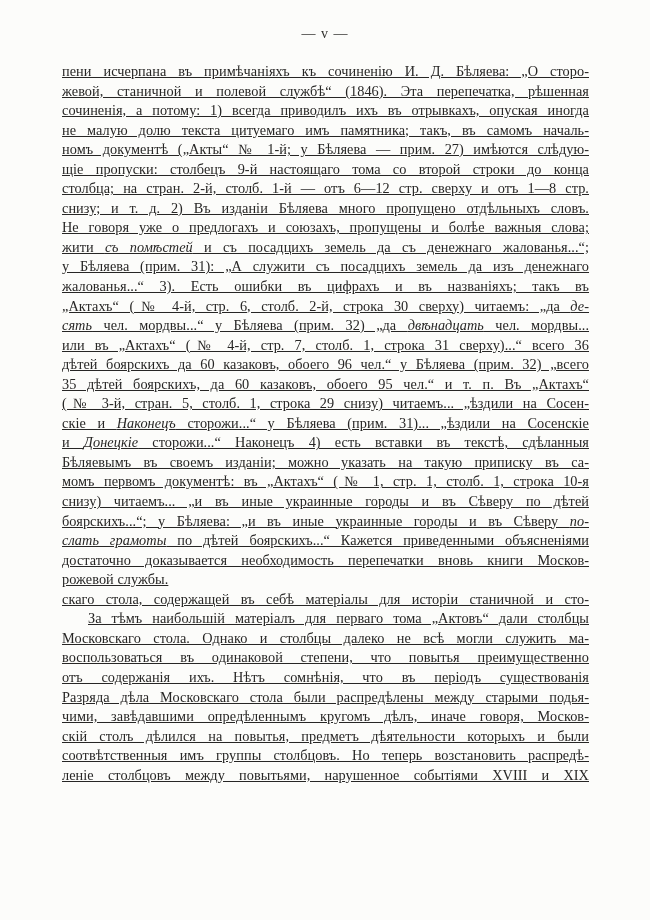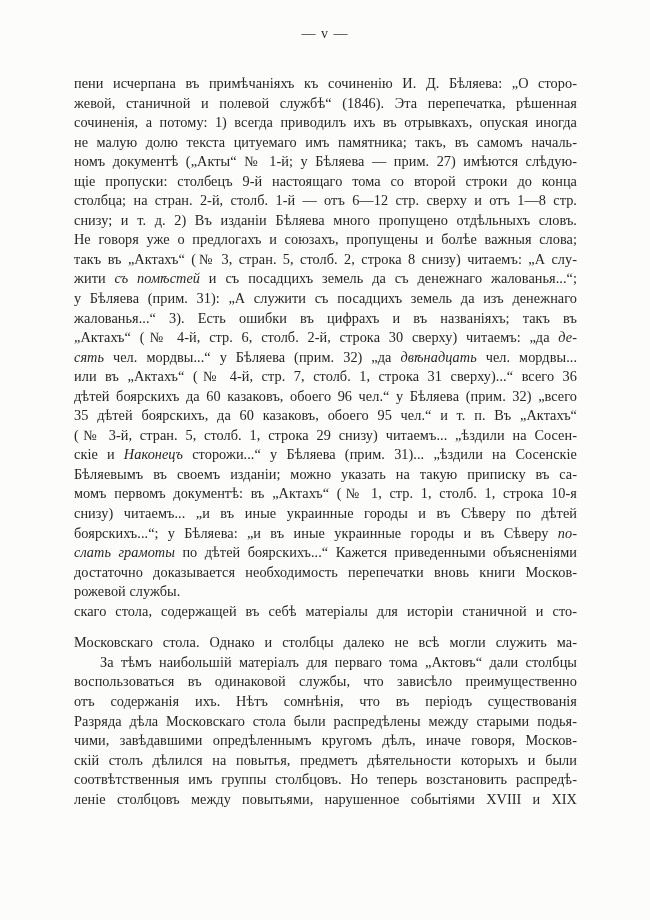--- a/index.html
+++ b/index.html
@@ -29,22 +29,23 @@
   .text-block {
     position: absolute;
     top: 62px;
     left: 62px;
     width: 527px;
     font-size: 14.3px;
     line-height: 19.55px;
     letter-spacing: 0.05px;
   }
   .paragraph {
-    margin: 12px;
+    margin: 0;
     padding: 0;
+    text-decoration: underline;
   }
   .line {
     text-align: justify;
     text-align-last: justify;
     -moz-text-align-last: justify;
     white-space: normal;
   }
   .line.last {
     text-align-last: left;
     -moz-text-align-last: left;
@@ -65,44 +66,44 @@
       <div class="paragraph">
         <div class="line"><span>пени исчерпана въ примѣчаніяхъ къ сочиненію И. Д. Бѣляева: „О сторо-</span></div>
         <div class="line"><span>жевой, станичной и полевой службѣ“ (1846). Эта перепечатка, рѣшенная</span></div>
         <div class="line"><span>сочиненія, а потому: 1) всегда приводилъ ихъ въ отрывкахъ, опуская иногда</span></div>
         <div class="line"><span>не малую долю текста цитуемаго имъ памятника; такъ, въ самомъ началь-</span></div>
         <div class="line"><span>номъ документѣ („Акты“ № 1-й; у Бѣляева — прим. 27) имѣются слѣдую-</span></div>
         <div class="line"><span>щіе пропуски: столбецъ 9-й настоящаго тома со второй строки до конца</span></div>
         <div class="line"><span>столбца; на стран. 2-й, столб. 1-й — отъ 6—12 стр. сверху и отъ 1—8 стр.</span></div>
         <div class="line"><span>снизу; и т. д. 2) Въ изданіи Бѣляева много пропущено отдѣльныхъ словъ.</span></div>
         <div class="line"><span>Не говоря уже о предлогахъ и союзахъ, пропущены и болѣе важныя слова;</span></div>
-        <div class="line"><span>такъ въ „Актахъ“ (№ 3, стран. 5, столб. 2, строка 8 снизу) читаемъ: „А слу-</span></div>
         <div class="line"><span>жити </span><i>съ помѣстей</i><span> и съ посадцихъ земель да съ денежнаго жалованья...“;</span></div>
         <div class="line"><span>у Бѣляева (прим. 31): „А служити съ посадцихъ земель да изъ денежнаго</span></div>
         <div class="line"><span>жалованья...“ 3). Есть ошибки въ цифрахъ и въ названіяхъ; такъ въ</span></div>
         <div class="line"><span>„Актахъ“ (№ 4-й, стр. 6, столб. 2-й, строка 30 сверху) читаемъ: „да </span><i>де-</i></div>
         <div class="line"><i>сять</i><span> чел. мордвы...“ у Бѣляева (прим. 32) „да </span><i>двѣнадцать</i><span> чел. мордвы...</span></div>
         <div class="line"><span>или въ „Актахъ“ (№ 4-й, стр. 7, столб. 1, строка 31 сверху)...“ всего 36</span></div>
         <div class="line"><span>дѣтей боярскихъ да 60 казаковъ, обоего 96 чел.“ у Бѣляева (прим. 32) „всего</span></div>
         <div class="line"><span>35 дѣтей боярскихъ, да 60 казаковъ, обоего 95 чел.“ и т. п. Въ „Актахъ“</span></div>
         <div class="line"><span>(№ 3-й, стран. 5, столб. 1, строка 29 снизу) читаемъ... „ѣздили на Сосен-</span></div>
         <div class="line"><span>скіе и </span><i>Наконецъ</i><span> сторожи...“ у Бѣляева (прим. 31)... „ѣздили на Сосенскіе</span></div>
+        <div class="line"><span>и </span><i>Донецкіе</i><span> сторожи...“ Наконецъ 4) есть вставки въ текстѣ, сдѣланныя</span></div>
         <div class="line"><span>Бѣляевымъ въ своемъ изданіи; можно указать на такую приписку въ са-</span></div>
         <div class="line"><span>момъ первомъ документѣ: въ „Актахъ“ (№ 1, стр. 1, столб. 1, строка 10-я</span></div>
         <div class="line"><span>снизу) читаемъ... „и въ иные украинные городы и въ Сѣверу по дѣтей</span></div>
         <div class="line"><span>боярскихъ...“; у Бѣляева: „и въ иные украинные городы и въ Сѣверу </span><i>по-</i></div>
         <div class="line"><i>слать грамоты</i><span> по дѣтей боярскихъ...“ Кажется приведенными объясненіями</span></div>
         <div class="line"><span>достаточно доказывается необходимость перепечатки вновь книги Москов-</span></div>
         <div class="line last"><span>рожевой службы.</span></div>
         <div class="line"><span>скаго стола, содержащей въ себѣ матеріалы для исторіи станичной и сто-</span></div>
       </div>
       <div class="paragraph">
+        <div class="line indent"><span>За тѣмъ наибольшій матеріалъ для перваго тома „Актовъ“ дали столбцы</span></div>
         <div class="line"><span>Московскаго стола. Однако и столбцы далеко не всѣ могли служить ма-</span></div>
-        <div class="line indent"><span>За тѣмъ наибольшій матеріалъ для перваго тома „Актовъ“ дали столбцы</span></div>
-        <div class="line"><span>воспользоваться въ одинаковой службы, что зависѣло преимущественно</span></div>
+        <div class="line"><span>воспользоваться въ одинаковой степени, что повытья преимущественно</span></div>
         <div class="line"><span>отъ содержанія ихъ. Нѣтъ сомнѣнія, что въ періодъ существованія</span></div>
         <div class="line"><span>Разряда дѣла Московскаго стола были распредѣлены между старыми подья-</span></div>
         <div class="line"><span>чими, завѣдавшими опредѣленнымъ кругомъ дѣлъ, иначе говоря, Москов-</span></div>
         <div class="line"><span>скій столъ дѣлился на повытья, предметъ дѣятельности которыхъ и были</span></div>
         <div class="line"><span>соотвѣтственныя имъ группы столбцовъ. Но теперь возстановить распредѣ-</span></div>
         <div class="line"><span>леніе столбцовъ между повытьями, нарушенное событіями XVIII и XIX</span></div>
       </div>
     </div>
 </div>
 

